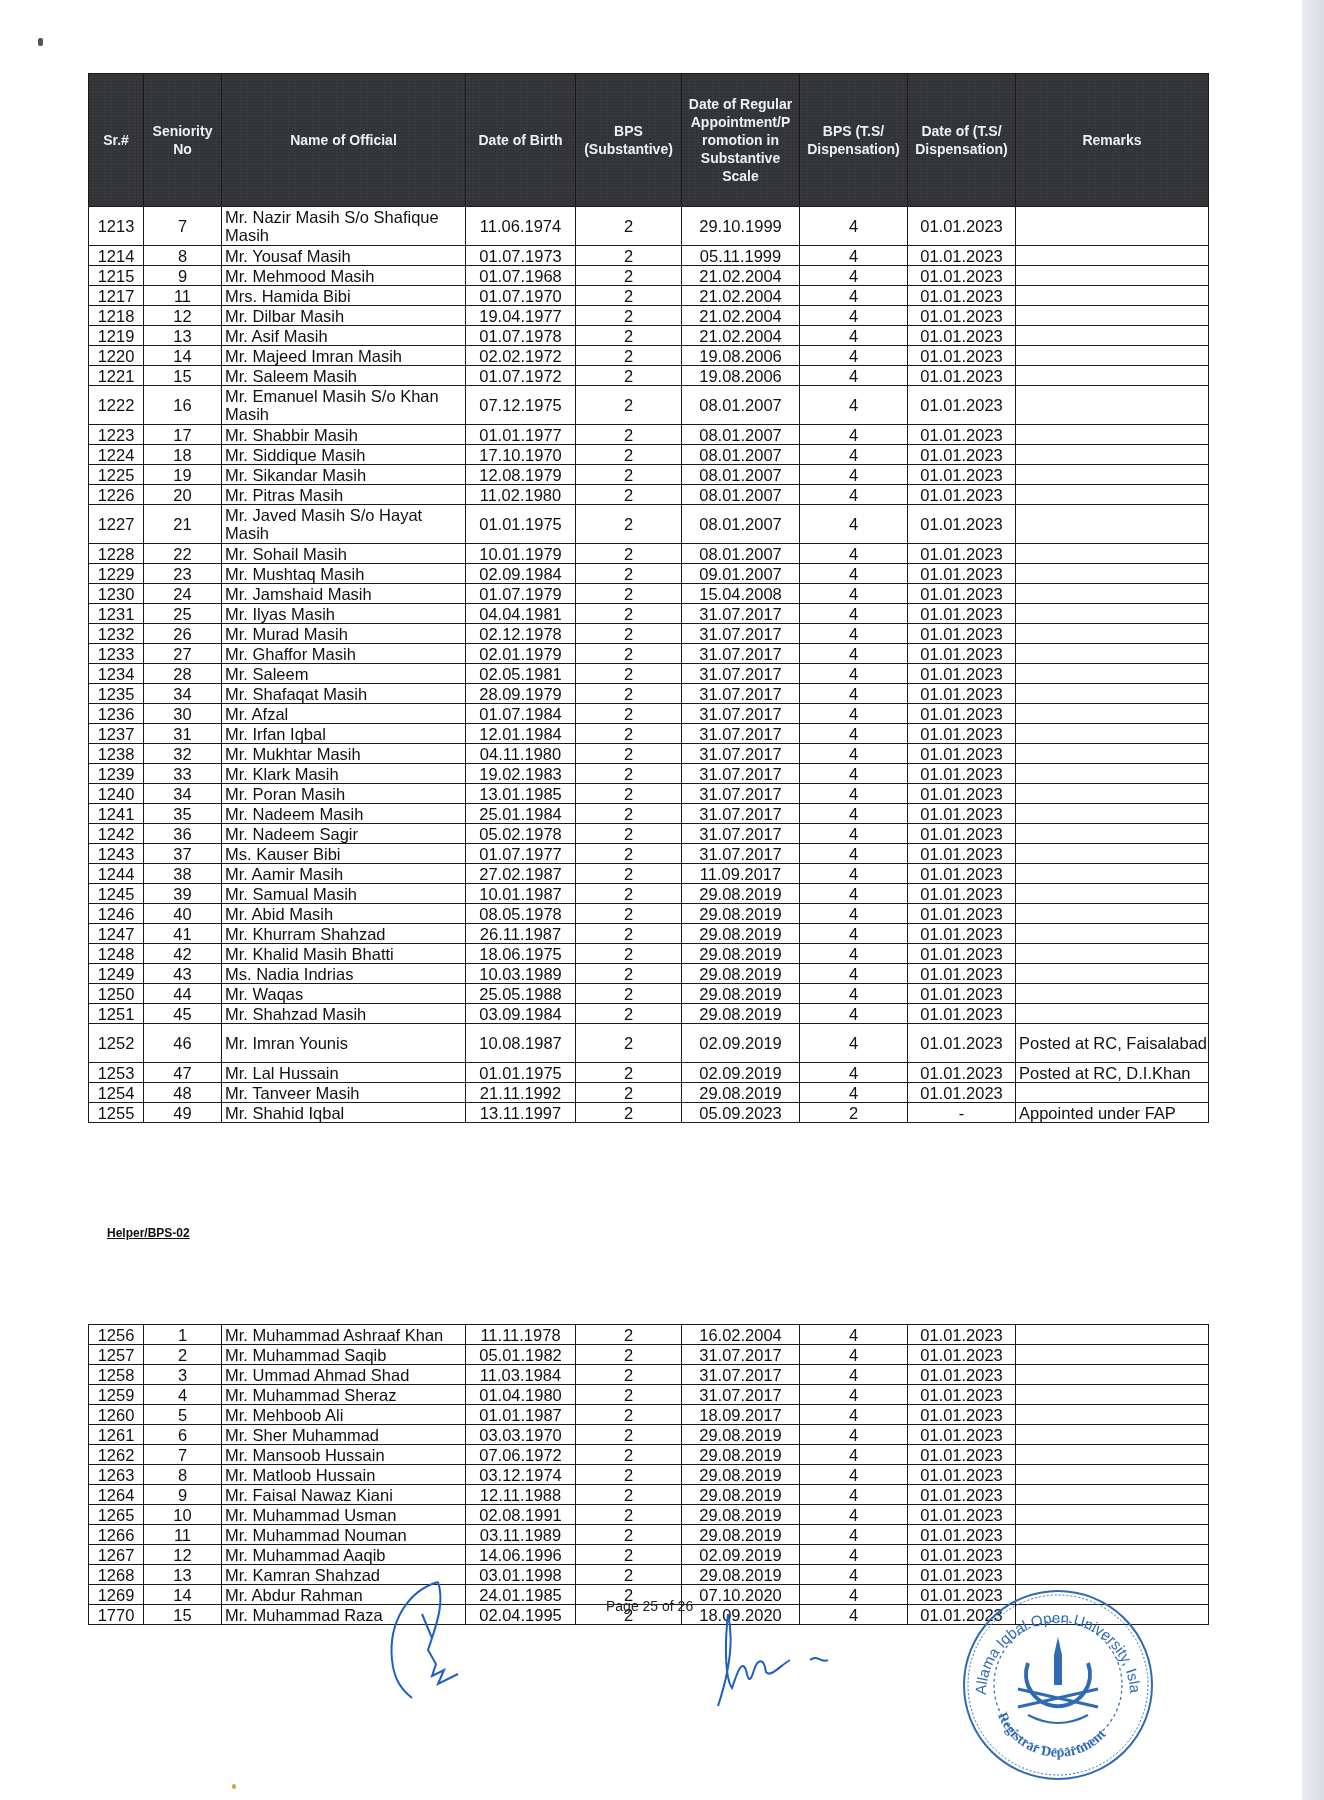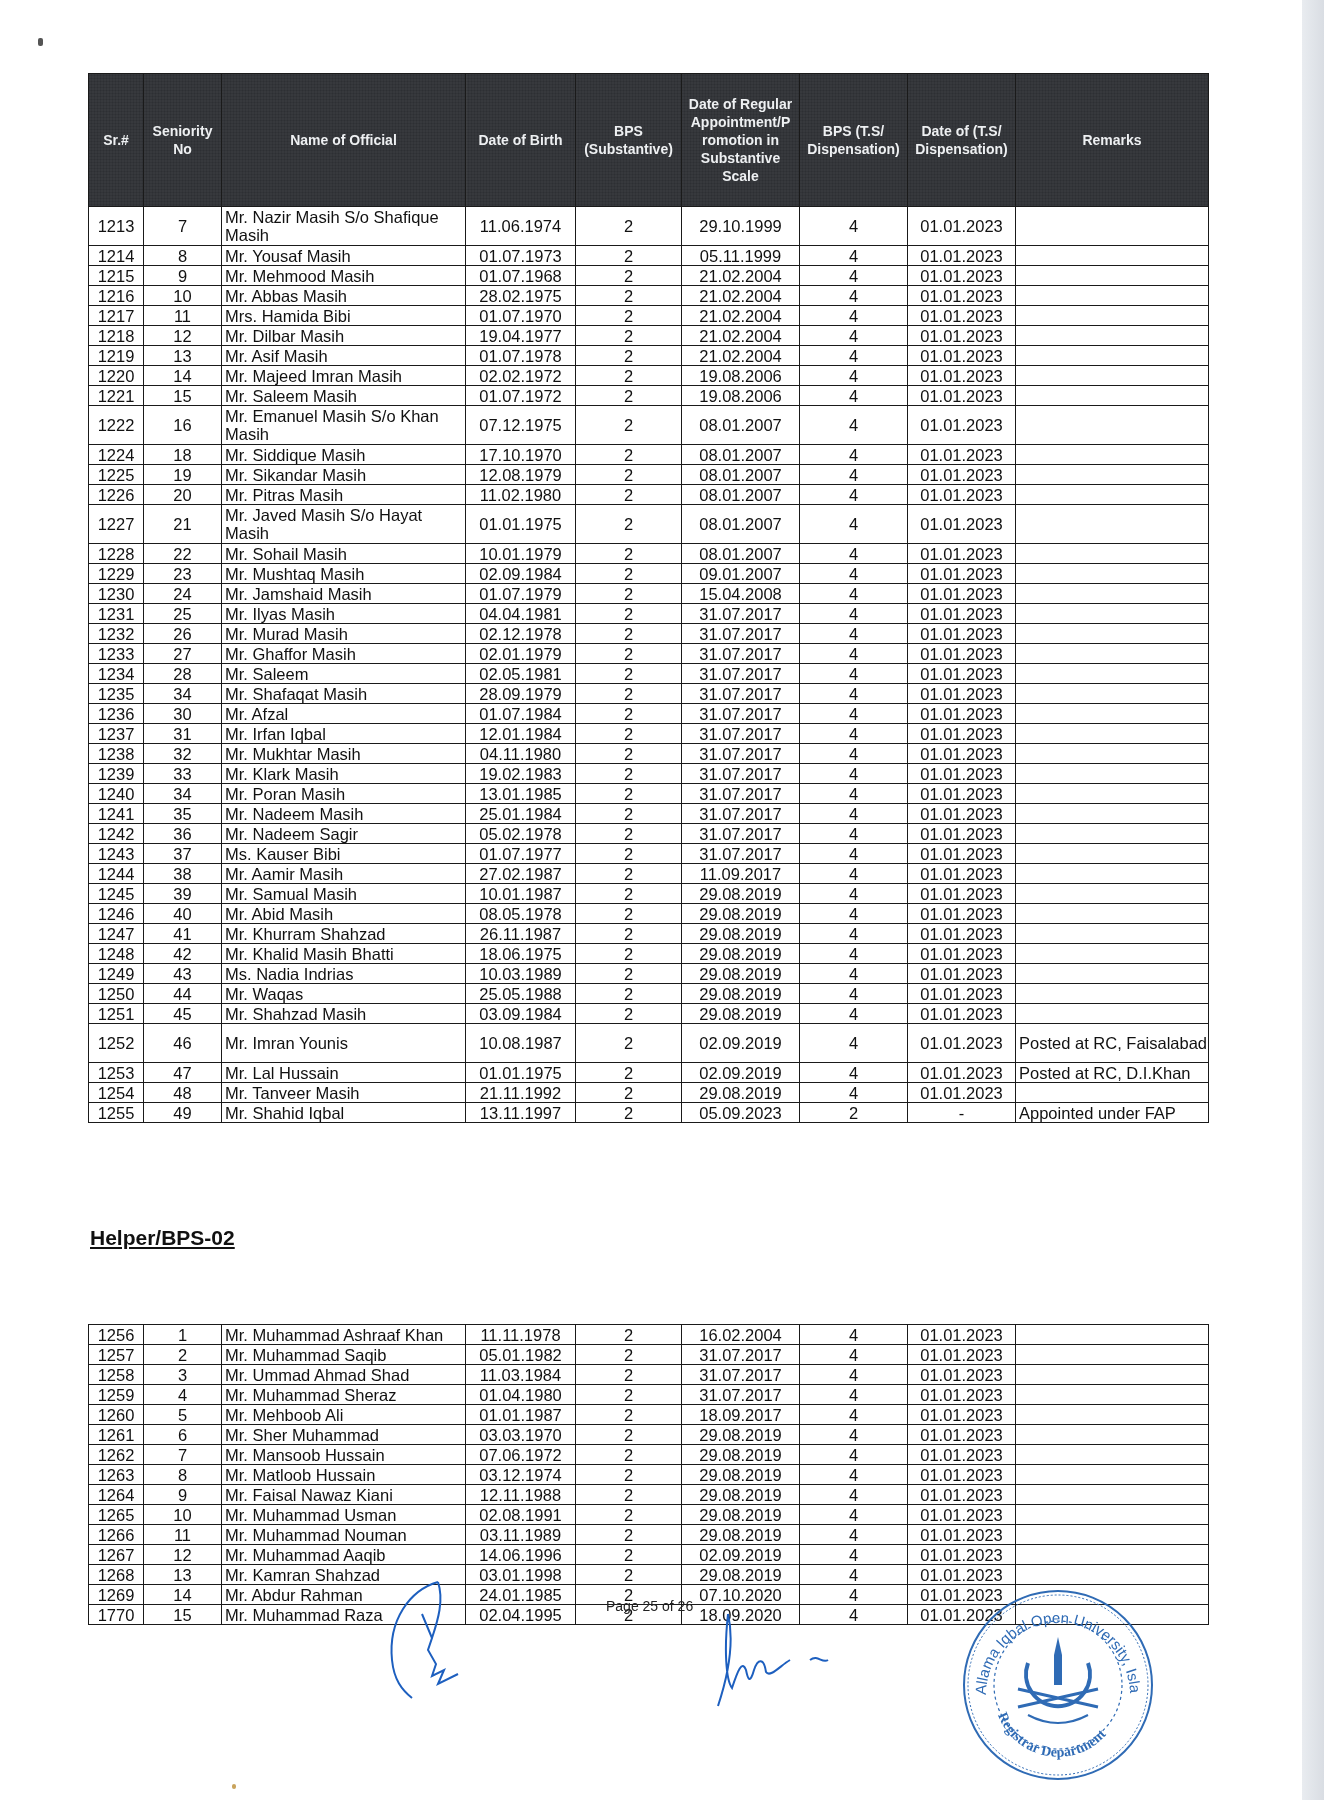--- a/index.html
+++ b/index.html
@@ -34,22 +34,22 @@
     color: #eef0f2; font-weight: bold; font-size: 14px; line-height: 20px;
     height: 130px; text-align: center; white-space: normal !important; padding: 1px !important;
   }
   td.c { text-align: center; }
   td.l { text-align: left; }
   td.wrap { white-space: normal !important; }
   tr.r1 td { height: 19px; }
   tr.r2 td { height: 38px; }
 
   .section-title {
-    position: absolute; left: 90px; top: 1226px;
-    font-size: 21px; font-weight: bold; text-decoration: underline;
+    position: absolute; left: 107px; top: 1226px;
+    font-size: 12px; font-weight: bold; text-decoration: underline;
   }
   .page-number {
     position: absolute; left: 606px; top: 1598px;
     font-size: 14px; color: #222;
   }
   .sig { position: absolute; }
   .stamp { position: absolute; left: 958px; top: 1585px; width: 200px; height: 200px; }
 </style>
 </head>
 <body>
@@ -111,31 +111,20 @@
         <td class="c">9</td>
         <td class="l">Mr. Mehmood Masih</td>
         <td class="c">01.07.1968</td>
         <td class="c">2</td>
         <td class="c">21.02.2004</td>
         <td class="c">4</td>
         <td class="c">01.01.2023</td>
         <td class="l"></td>
       </tr>
       <tr class="r1">
-        <td class="c">1216</td>
-        <td class="c">10</td>
-        <td class="l">Mr. Abbas Masih</td>
-        <td class="c">28.02.1975</td>
-        <td class="c">2</td>
-        <td class="c">21.02.2004</td>
-        <td class="c">4</td>
-        <td class="c">01.01.2023</td>
-        <td class="l"></td>
-      </tr>
-      <tr class="r1">
         <td class="c">1217</td>
         <td class="c">11</td>
         <td class="l">Mrs. Hamida Bibi</td>
         <td class="c">01.07.1970</td>
         <td class="c">2</td>
         <td class="c">21.02.2004</td>
         <td class="c">4</td>
         <td class="c">01.01.2023</td>
         <td class="l"></td>
       </tr>
@@ -181,20 +170,31 @@
         <td class="c">19.08.2006</td>
         <td class="c">4</td>
         <td class="c">01.01.2023</td>
         <td class="l"></td>
       </tr>
       <tr class="r2">
         <td class="c">1222</td>
         <td class="c">16</td>
         <td class="l wrap">Mr. Emanuel Masih S/o Khan Masih</td>
         <td class="c">07.12.1975</td>
+        <td class="c">2</td>
+        <td class="c">08.01.2007</td>
+        <td class="c">4</td>
+        <td class="c">01.01.2023</td>
+        <td class="l"></td>
+      </tr>
+      <tr class="r1">
+        <td class="c">1223</td>
+        <td class="c">17</td>
+        <td class="l">Mr. Shabbir Masih</td>
+        <td class="c">01.01.1977</td>
         <td class="c">2</td>
         <td class="c">08.01.2007</td>
         <td class="c">4</td>
         <td class="c">01.01.2023</td>
         <td class="l"></td>
       </tr>
       <tr class="r1">
         <td class="c">1224</td>
         <td class="c">18</td>
         <td class="l">Mr. Siddique Masih</td>

